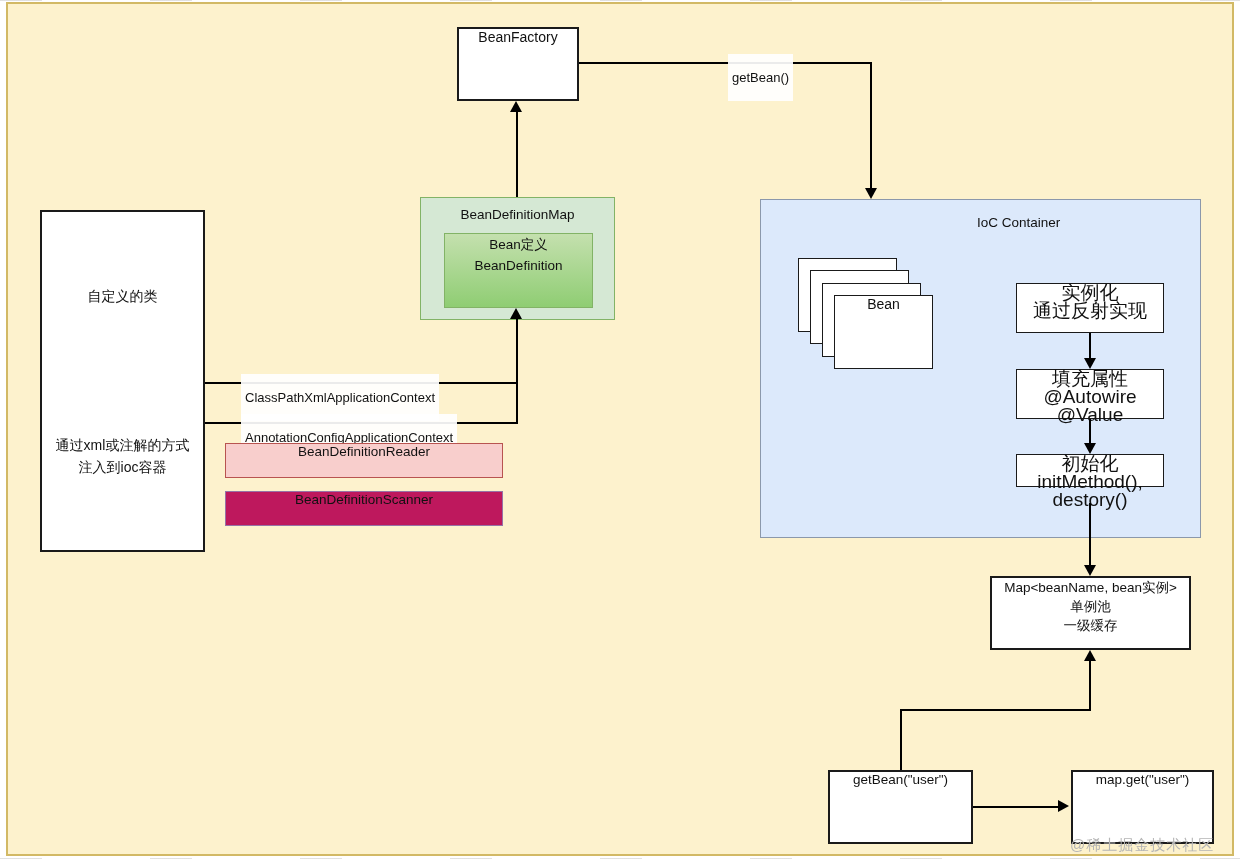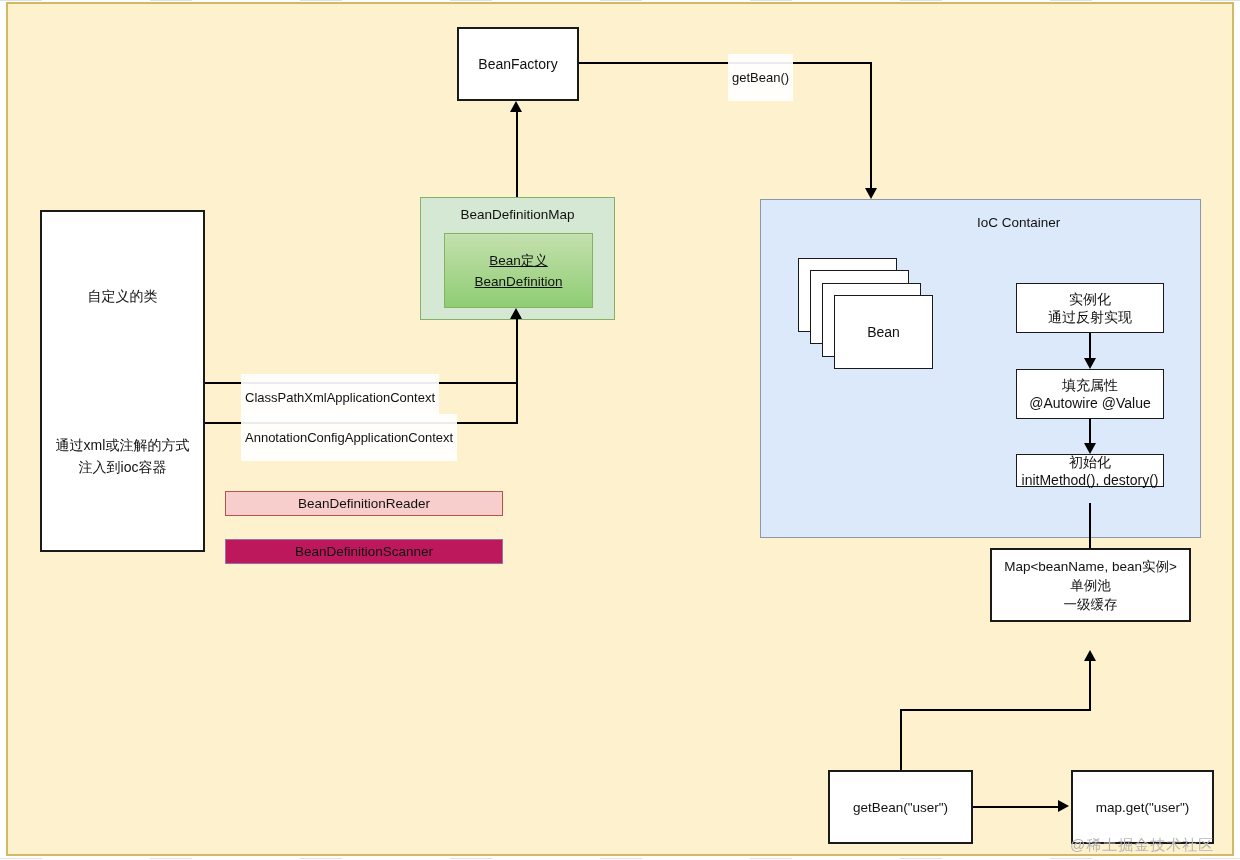--- a/index.html
+++ b/index.html
@@ -4,61 +4,61 @@
 <style>
   * { margin:0; padding:0; box-sizing:border-box; }
   html,body { width:1240px; height:860px; background:#ffffff; overflow:hidden; }
   body { font-family:"Liberation Sans","DejaVu Sans",sans-serif; color:#111; }
   .stage { position:relative; width:1240px; height:860px; background:#fff; }
   .page { position:absolute; left:6px; top:2px; width:1228px; height:854px;
           background:#fdf2cd; border:2px solid #d2b965; }
   .ticks { position:absolute; left:0; width:1240px; height:1px;
            background:repeating-linear-gradient(90deg,#d9d9d9 0 42px,transparent 42px 150px); opacity:.8; }
   .node { position:absolute; display:flex; flex-direction:column; align-items:center;
-          justify-content:center; text-align:center; background:#fff; border:2px solid #1a1a1a; }
+          justify-content:flex-start; text-align:center; background:#fff; border:2px solid #1a1a1a; }
   .line { position:absolute; background:#000; }
   .arr  { position:absolute; width:0; height:0; }
   .arr-down  { border-left:6px solid transparent; border-right:6px solid transparent; border-top:11px solid #000; }
   .arr-up    { border-left:6px solid transparent; border-right:6px solid transparent; border-bottom:11px solid #000; }
   .arr-right { border-top:6px solid transparent; border-bottom:6px solid transparent; border-left:11px solid #000; }
   .edge-label { position:absolute; background:rgba(255,255,255,.92); padding:16px 4px;
                 font-size:13px; white-space:nowrap; }
-  .fs13 { font-size:14px; line-height:18px; }
+  .fs13 { font-size:19px; line-height:18px; }
   .fs13h{ font-size:13.5px; line-height:19px; }
 
   .bean-factory { left:457px; top:27px; width:122px; height:74px; font-size:14px; }
 
   .bdm-outer { left:420px; top:197px; width:195px; height:123px; justify-content:flex-start;
                background:#d5e8d4; border:1.5px solid #82b366; padding-top:9px; font-size:13.5px; }
   .bdm-inner { left:444px; top:233px; width:149px; height:75px;
                background:linear-gradient(180deg,#c4e0ae,#8fcd73); border:1.5px solid #82b366;
-               font-size:13.5px; line-height:21px;text-decoration:underline; }
+               font-size:13.5px; line-height:21px; }
 
   .custom-class { left:40px; top:210px; width:165px; height:342px; display:block; }
   .custom-class .t1 { position:absolute; left:0; right:0; top:76px; font-size:14px; }
   .custom-class .t2 { position:absolute; left:0; right:0; top:222px; font-size:14px; line-height:22px; }
 
-  .reader { left:225px; width:278px; height:25px; font-size:13.5px;margin-top:48px; }
+  .reader { left:225px; width:278px; height:35px; font-size:13.5px; }
   .reader-0 { top:443px; background:#f8cecc; border:1.5px solid #b85450; }
   .reader-1 { top:491px; background:#be185d; border:1.5px solid #9673a6; }
   .reader-2 { top:540px; background:#d5e8d4; border:1.5px solid #82b366; }
 
   .ioc { left:760px; top:199px; width:441px; height:339px;
          background:#dce9fb; border:1.5px solid #8b98ab; display:block; }
   .ioc-title { position:absolute; left:977px; top:215px; font-size:13.5px; }
 
   .bean-card { width:99px; height:74px; border-width:1.5px; font-size:14px; }
   .bc1 { left:798px; top:258px; } .bc2 { left:810px; top:270px; }
   .bc3 { left:822px; top:283px; } .bc4 { left:834px; top:295px; }
 
   .step { left:1016px; width:148px; border-width:1.5px; }
   .step-0 { top:283px; height:50px; } .step-1 { top:369px; height:50px; }
   .step-2 { top:454px; height:33px; }
 
-  .singleton-map { left:990px; top:548px; width:201px; height:74px; }
+  .singleton-map { left:990px; top:576px; width:201px; height:74px; }
 
   .get-bean-user { left:828px; top:770px; width:145px; height:74px; font-size:13.5px; }
   .map-get-user  { left:1071px; top:770px; width:143px; height:74px; font-size:13.5px; }
 
   .watermark { position:absolute; left:1070px; top:836px; font-size:15px;
                color:#b5b5b5; letter-spacing:1px; white-space:nowrap; z-index:5; }
 </style>
 </head>
 <body>
 

